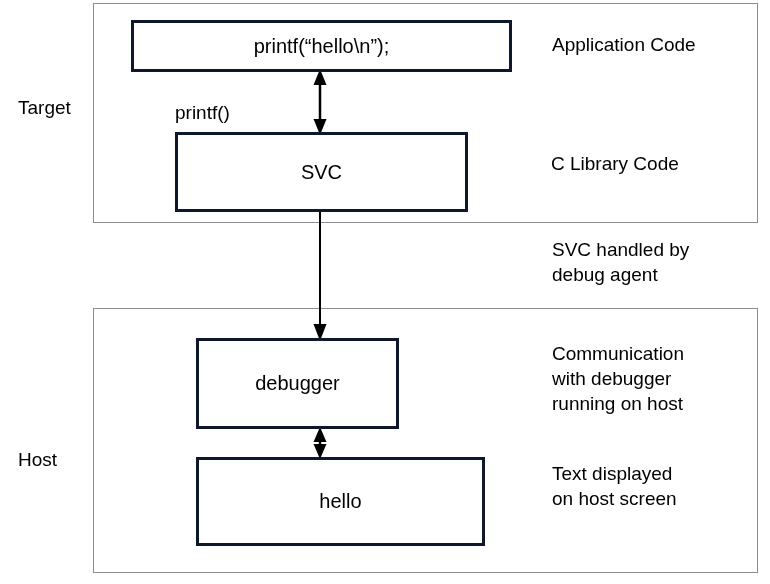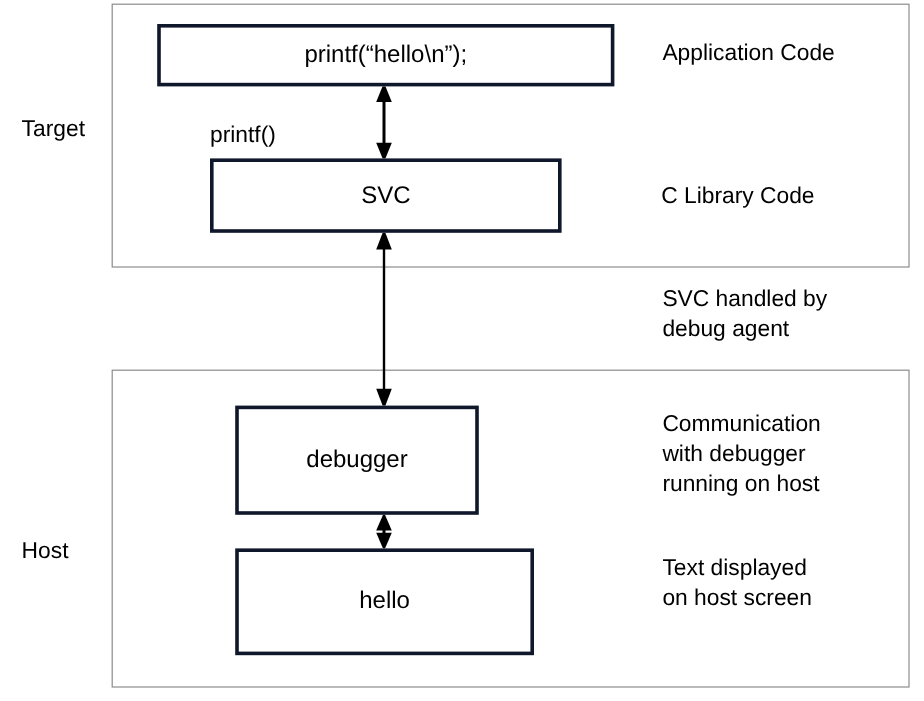--- a/index.html
+++ b/index.html
@@ -43,23 +43,23 @@
     border: 3px solid #0f172a;
     background: #ffffff;
     box-sizing: border-box;
     display: flex;
     align-items: center;
     justify-content: center;
     font-size: 20px;
     z-index: 3;
   }
   #box-app      { left: 131px; top: 20px;  width: 381px; height: 52px; }
-  #box-svc      { left: 175px; top: 132px; width: 293px; height: 62px; }
+  #box-svc      { left: 175px; top: 132px; width: 293px; height: 80px; }
   #box-debugger { left: 196px; top: 338px; width: 203px; height: 91px; }
-  #box-hello    { left: 196px; top: 457px; width: 249px; height: 89px; text-align: center; }
+  #box-hello    { left: 196px; top: 457px; width: 289px; height: 89px; text-align: center; }
 
   
   .annot {
     position: absolute;
     font-size: 19px;
     line-height: 25px;
     white-space: pre-line;
   }
   #annot-app    { left: 552px; top: 32px;  }
   #annot-lib    { left: 551px; top: 151px; }

